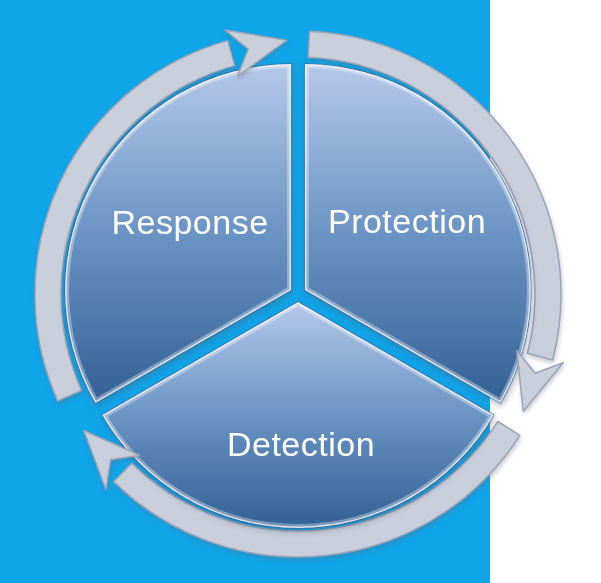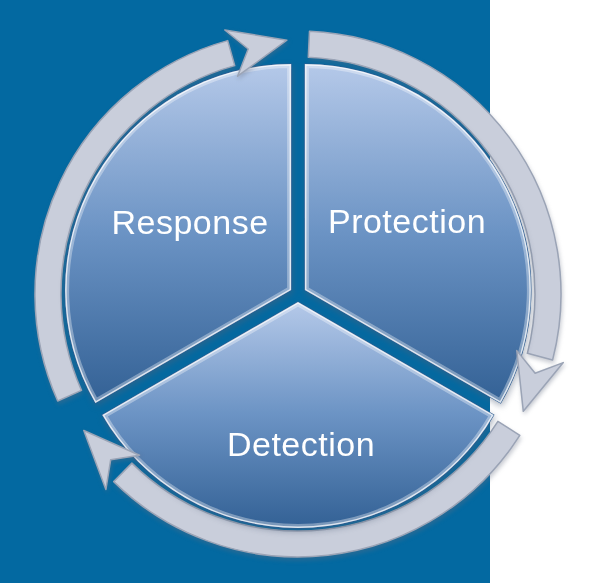--- a/index.html
+++ b/index.html
@@ -8,21 +8,21 @@
     background: #ffffff;
     width: 601px;
     height: 583px;
     overflow: hidden;
     font-family: "Liberation Sans", sans-serif;
   }
   .stage {
     position: relative;
     width: 490px;
     height: 583px;
-    background: #0369a1;
+    background: #0ea5e9;
   }
   svg { display: block; }
   .arrow-ring { filter: drop-shadow(1px 3px 2px rgba(100,110,130,0.35)); }
   .wedges     { filter: drop-shadow(1px 3px 3px rgba(80,95,120,0.45)); }
   .arrow-heads{ filter: drop-shadow(1px 2px 2px rgba(100,110,130,0.40)); }
   .seg-label {
     font-family: "Liberation Sans", sans-serif;
     font-size: 34px;
     font-weight: 400;
     letter-spacing: 0.5px;

